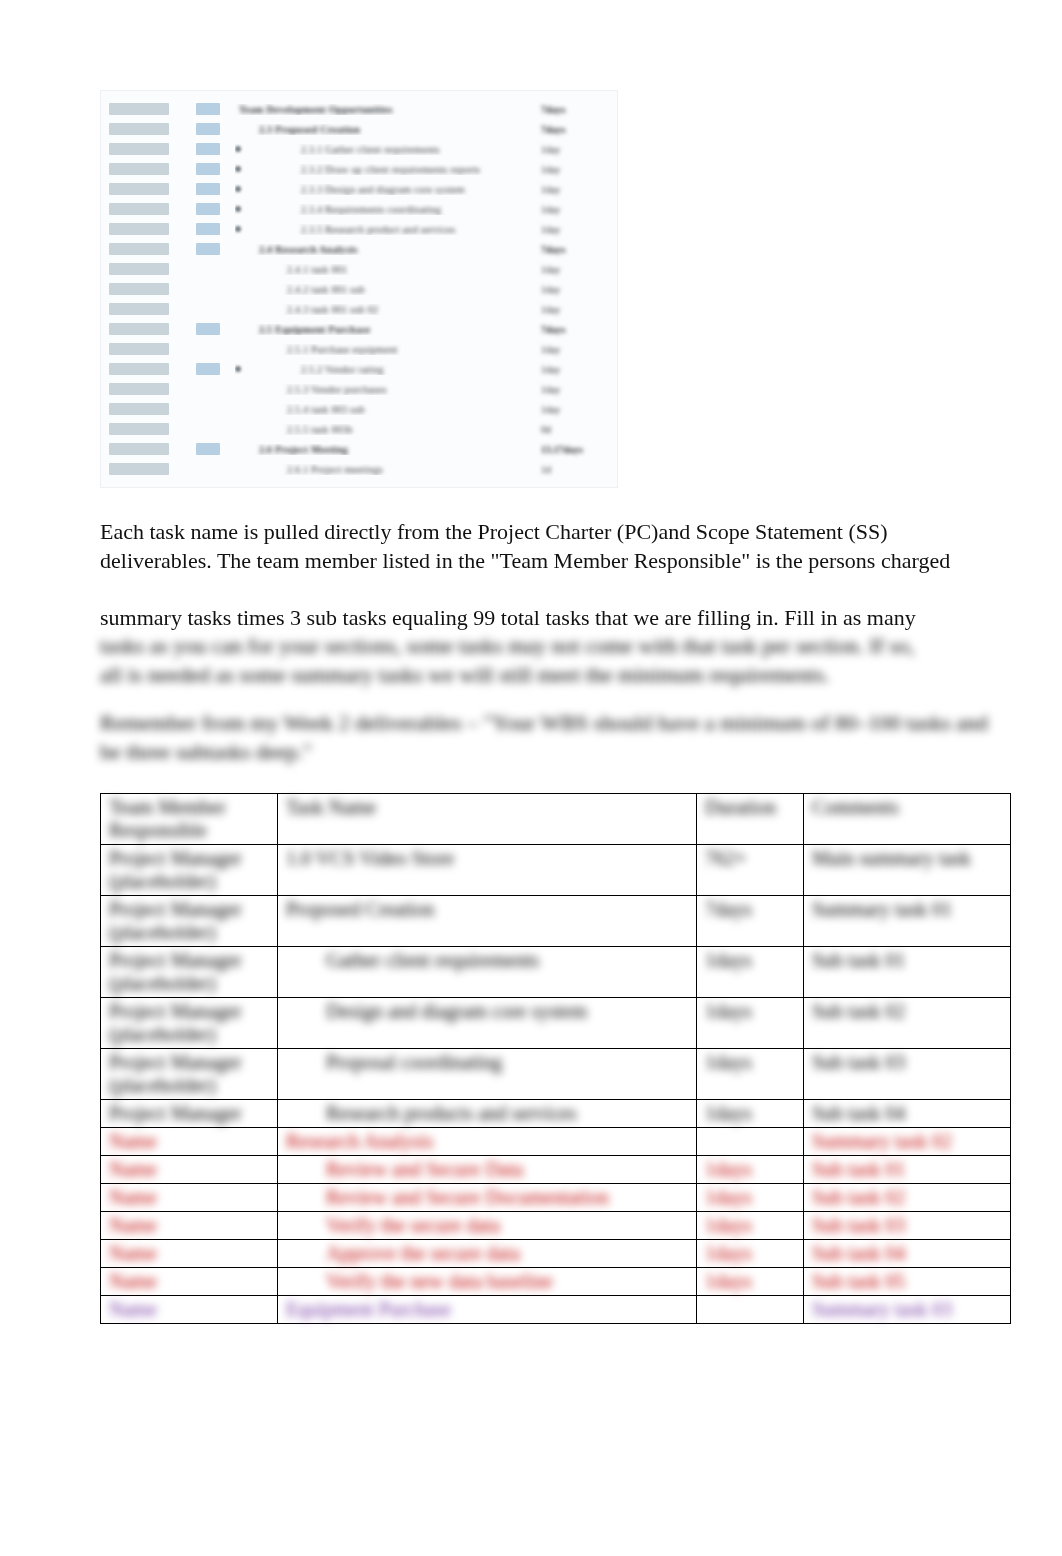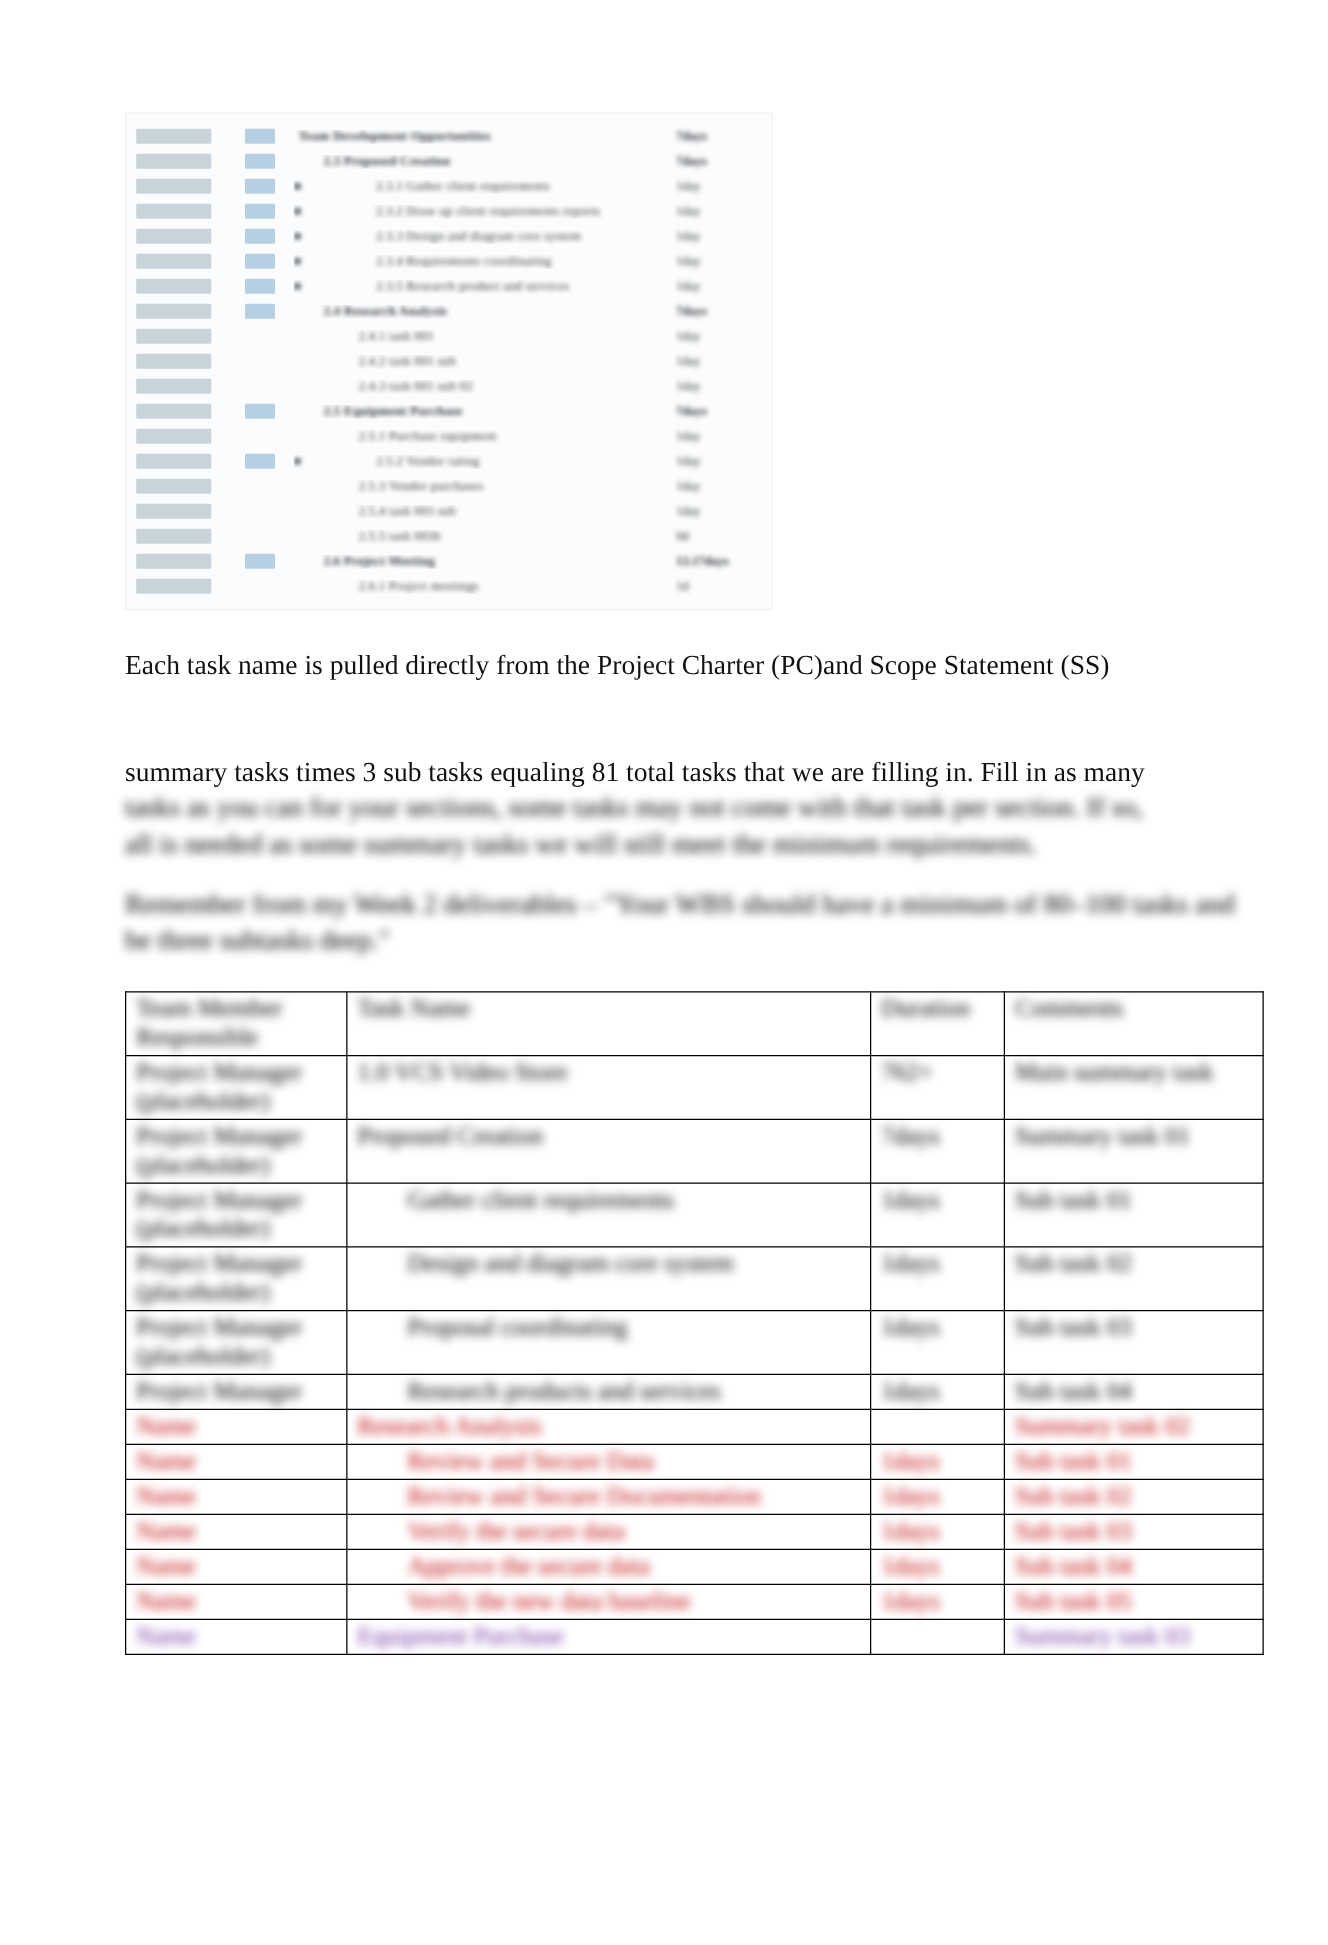--- a/index.html
+++ b/index.html
@@ -372,23 +372,23 @@
         </div>
         <div class="col-d">
           <span class="d-text small">1d</span>
         </div>
         <div class="col-e"></div>
       </div>
     </div>
 
   <p class="para">
     <span>Each task name is pulled directly from the Project Charter (PC)and Scope Statement (SS)</span><br>
+    <span>deliverables.  The team member listed in the "Team Member Responsible" is the persons charged</span><br>
     <br>
-    <br>
-    <span>summary tasks times 3 sub tasks equaling 81 total tasks that we are filling in.  Fill in as many</span><br>
+    <span>summary tasks times 3 sub tasks equaling 99 total tasks that we are filling in.  Fill in as many</span><br>
     <span class="blurred">tasks as you can for your sections, some tasks may not come with that task per section. If so,</span><br>
     <span class="blurred">all is needed as some summary tasks we will still meet the minimum requirements.</span>
   </p>
 
   <p class="note blurred">
     <span>Remember from my Week 2 deliverables – </span>
     <span>"Your WBS should have a minimum of 80–100 tasks and be three subtasks deep."</span>
   </p>
 
   <table class="tbl">

